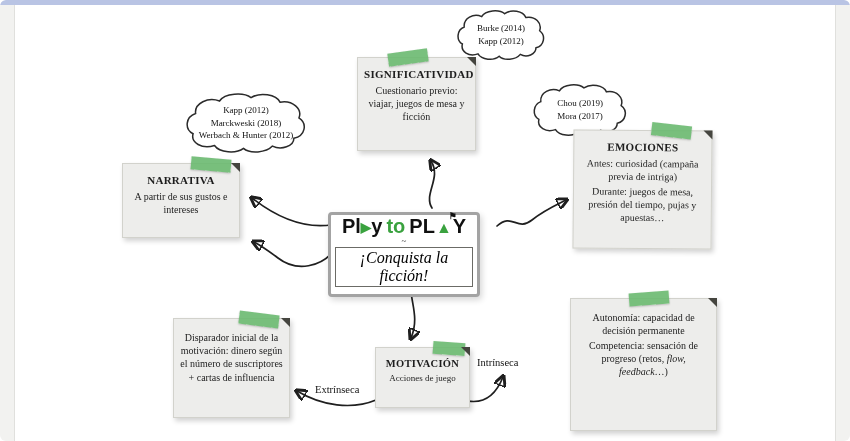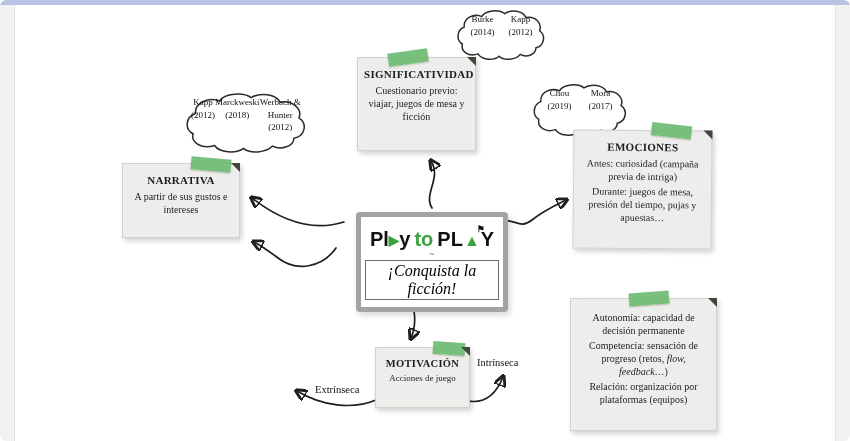--- a/index.html
+++ b/index.html
@@ -21,26 +21,26 @@
   .note-line{margin:0 0 2px;font-size:10px;line-height:1.3;}
   .note-line b{font-weight:normal;margin-top:28px;}
   .note-line i{font-style:italic;}
   .tape{position:absolute;width:40px;height:13px;background:rgba(106,185,112,.9);
         box-shadow:0 1px 2px rgba(0,0,0,.2);}
   .corner{position:absolute;top:-1px;right:-1px;width:0;height:0;
           border-top:9px solid #45453f;border-left:9px solid transparent;}
 
   .cloud{position:absolute;}
   .cloud svg{position:absolute;left:0;top:0;width:100%;height:100%;}
-  .ctext{position:absolute;inset:4px 8px;display:flex;flex-direction:row;align-items:flex-start;
+  .ctext{position:absolute;inset:4px 8px;display:flex;flex-direction:column;align-items:center;
          justify-content:center;font-size:9px;line-height:1.4;color:#111;text-align:center;}
 
-  .logo-card{position:absolute;left:356px;top:212px;width:152px;box-sizing:border-box;
-             background:#fff;border:5px solid #a3a3a3;border-radius:4px;
-             box-shadow:2px 3px 6px rgba(0,0,0,.16);text-align:center;padding:12px 4px 7px;}
+  .logo-card{position:absolute;left:328px;top:212px;width:152px;box-sizing:border-box;
+             background:#fff;border:3px solid #a3a3a3;border-radius:4px;
+             box-shadow:2px 3px 6px rgba(0,0,0,.16);text-align:center;padding:1px 4px 7px;}
   .logo-title{font-family:"Liberation Sans",sans-serif;font-weight:bold;font-size:20px;
               color:#101010;line-height:1;white-space:nowrap;}
   .green{color:#3aa23f;}
   .tri{font-size:.68em;vertical-align:1px;}
   .logo-to{margin:0 4px;}
   .meeple-wrap{position:relative;display:inline-block;font-size:.8em;margin:0 1px;}
   .meeple-wrap .flag{position:absolute;top:-8px;right:-5px;font-size:9px;color:#111;}
   .logo-orn{font-size:9px;line-height:.7;color:#333;margin:2px 0 2px;}
   .logo-sub{display:inline-block;border:1px solid #6b6b66;font-style:italic;font-size:16px;
             padding:1px 7px;margin-top:1px;}
@@ -124,27 +124,31 @@
     <p class="note-line"><b>Durante</b><span>: juegos de mesa, presión del tiempo, pujas y apuestas…</span></p>
   </div>
 
   <div class="note" style="left:375px;top:347px;width:95px;height:61px;">
     <span class="tape" style="right:4px;top:-6px;transform:rotate(4deg);width:32px;"></span>
     <span class="corner"></span>
     <div class="note-title" style="font-size:10.5px;">MOTIVACIÓN</div>
     <div class="note-body" style="font-size:9px;">Acciones de juego</div>
   </div>
 
+  <div class="note" style="left:173px;top:318px;width:117px;height:100px;">
+    <span class="tape" style="right:10px;top:-6px;transform:rotate(7deg);"></span>
+    <span class="corner"></span>
+    <div class="note-body" style="margin-top:4px;">Disparador inicial de la motivación: dinero según el número de suscriptores + cartas de influencia</div>
+  </div>
 
   <div class="note" style="left:570px;top:298px;width:147px;height:133px;">
     <span class="tape" style="left:58px;top:-7px;transform:rotate(-4deg);"></span>
     <span class="corner"></span>
     <p class="note-line" style="margin-top:4px;"><b>Autonomía</b><span>: capacidad de decisión permanente</span></p>
     <p class="note-line"><b>Competencia</b><span>: sensación de progreso (retos, </span><i>flow, feedback</i><span>…)</span></p>
-    <p class="note-line"><b>Relación</b><span>: organización por plataformas (equipos)</span></p>
   </div>
 
   <div class="logo-card">
     <div class="logo-title"><span>Pl</span><span class="green tri">▶</span><span>y</span><span class="green logo-to">to</span><span>PL</span><span class="meeple-wrap"><span class="green">▲</span><span class="flag">⚑</span></span><span>Y</span></div>
     <div class="logo-orn">~</div>
     <div class="logo-sub">¡Conquista la ficción!</div>
   </div>
 
   <div class="flow-label" style="left:315px;top:360px;margin-top:24px;">Extrínseca</div>
   <div class="flow-label" style="left:477px;top:357px;">Intrínseca</div>

